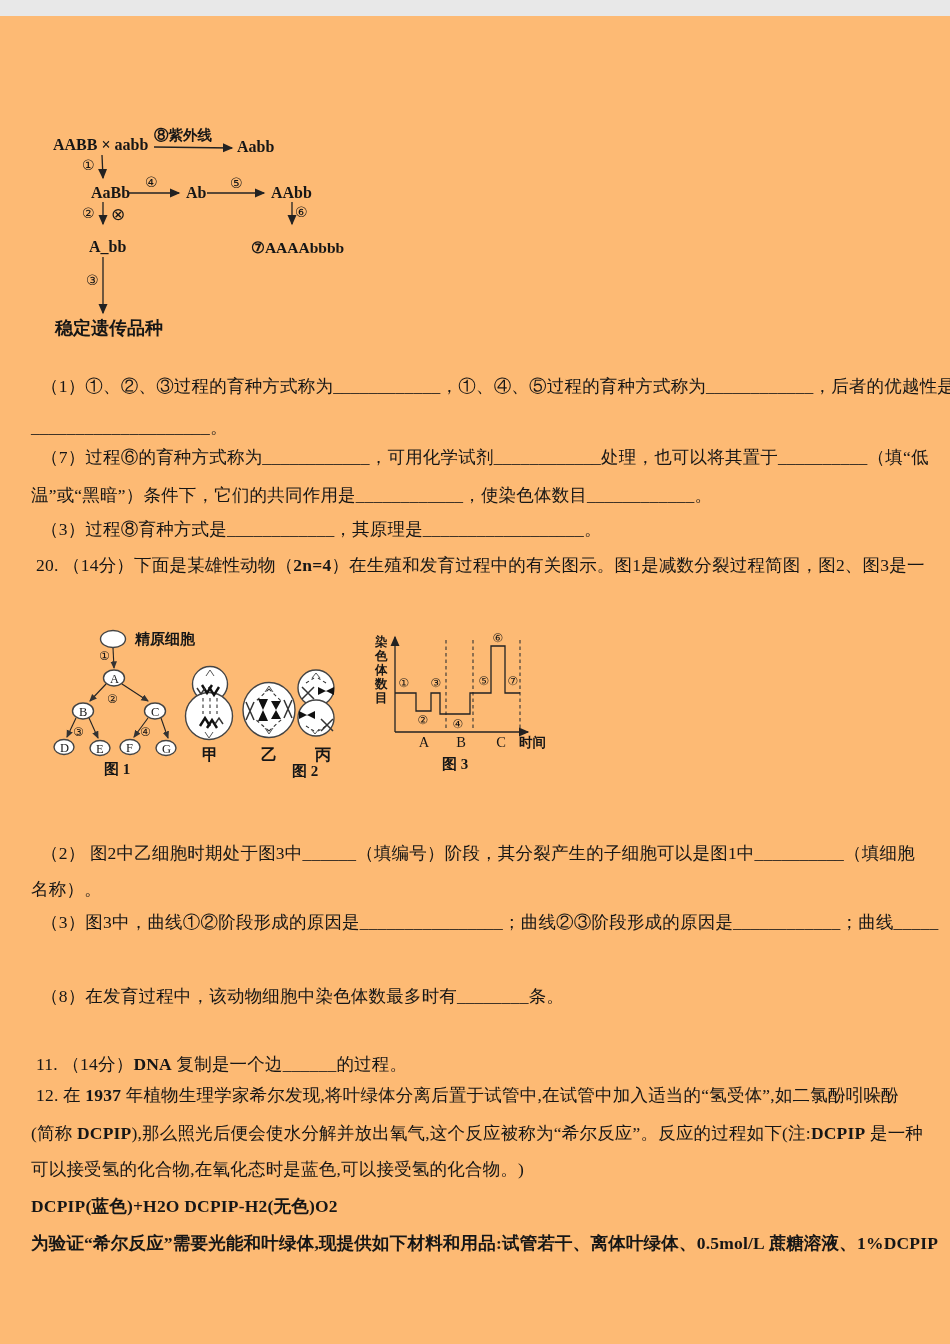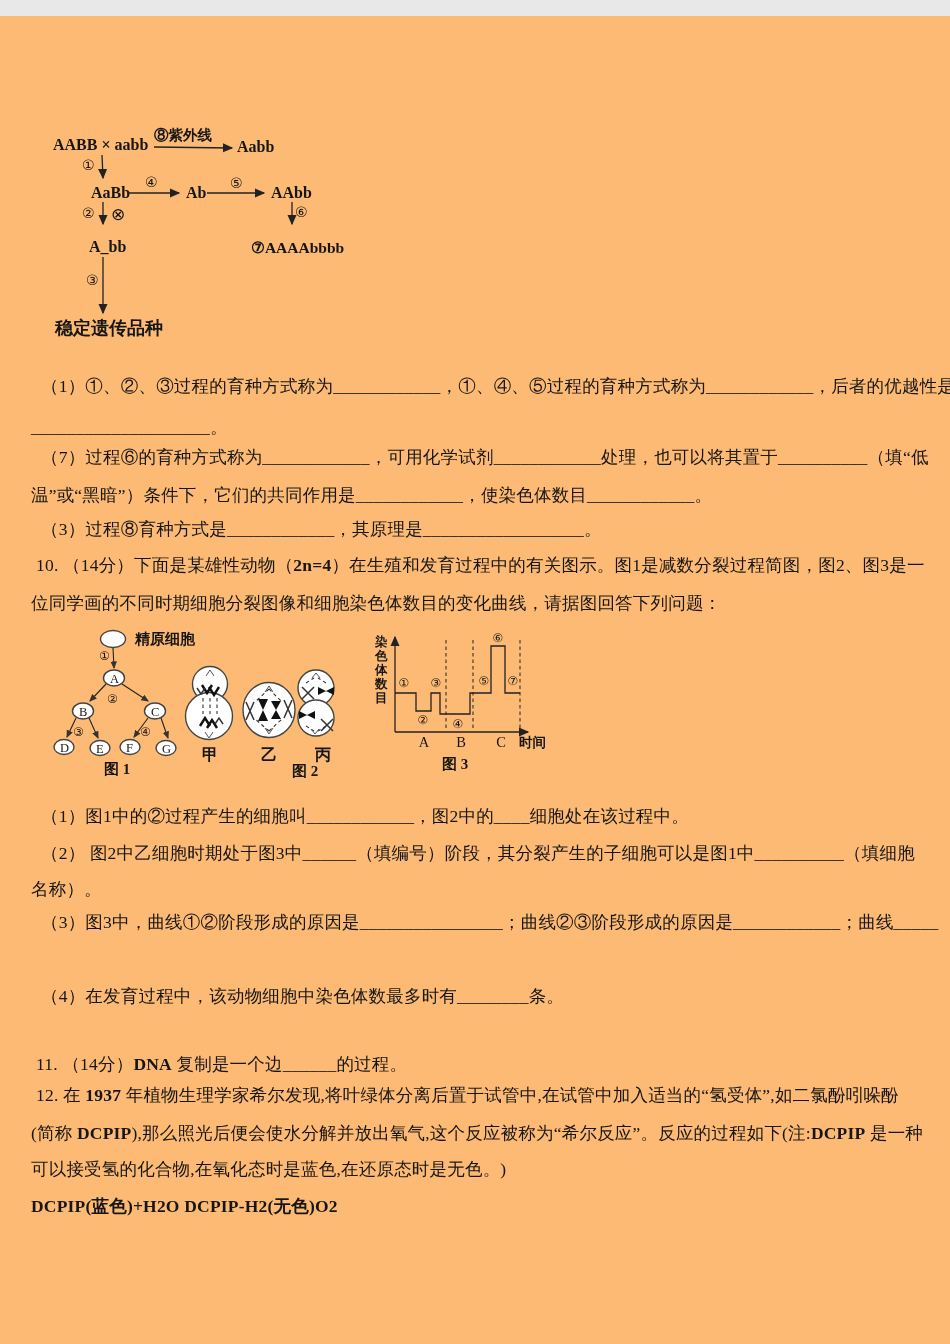--- a/index.html
+++ b/index.html
@@ -60,32 +60,31 @@
     <text class="cn" x="46" y="166" font-size="14">③</text>
     <line class="ln" x1="63" y1="138" x2="63" y2="194" marker-end="url(#ah1)"></line>
     <text x="15" y="215" font-size="18" font-weight="bold">稳定遗传品种</text>
   </svg>
 
   <div class="tl la" style="top:359px"><span>（1）①、②、③过程的育种方式称为____________，①、④、⑤过程的育种方式称为____________，后者的优越性是__</span></div>
   <div class="tl lb" style="top:400px"><span>____________________。</span></div>
   <div class="tl la" style="top:430px"><span>（7）过程⑥的育种方式称为____________，可用化学试剂____________处理，也可以将其置于__________（填“低</span></div>
   <div class="tl lb" style="top:468px"><span>温”或“黑暗”）条件下，它们的共同作用是____________，使染色体数目____________。</span></div>
   <div class="tl la" style="top:502px"><span>（3）过程⑧育种方式是____________，其原理是__________________。</span></div>
-  <div class="tl lc" style="top:538px"><span>10. （14分）下面是某雄性动物（</span><span class="bold">2n=4</span><span>）在生殖和发育过程中的有关图示。图1是减数分裂过程简图，图2、图3是一</span></div>
-  <div class="tl lb" style="top:576px"><span>位同学画的不同时期细胞分裂图像和细胞染色体数目的变化曲线，请据图回答下列问题：</span></div>
-  <div class="tl la" style="top:789px"><span>（1）图1中的②过程产生的细胞叫____________，图2中的____细胞处在该过程中。</span></div>
+  <div class="tl lc" style="top:538px"><span>20. （14分）下面是某雄性动物（</span><span class="bold">2n=4</span><span>）在生殖和发育过程中的有关图示。图1是减数分裂过程简图，图2、图3是一</span></div>
   <div class="tl la" style="top:826px"><span>（2） 图2中乙细胞时期处于图3中______（填编号）阶段，其分裂产生的子细胞可以是图1中__________（填细胞</span></div>
   <div class="tl lb" style="top:862px"><span>名称）。</span></div>
   <div class="tl la" style="top:895px"><span>（3）图3中，曲线①②阶段形成的原因是________________；曲线②③阶段形成的原因是____________；曲线_____</span></div>
-  <div class="tl la" style="top:969px"><span>（4）在发育过程中，该动物细胞中染色体数最多时有________条。</span></div>
+  <div class="tl la" style="top:969px"><span>（8）在发育过程中，该动物细胞中染色体数最多时有________条。</span></div>
   <div class="tl lc" style="top:1037px"><span>11. （14分）</span><span class="bold">DNA</span><span> 复制是一个边______的过程。</span></div>
   <div class="tl lc" style="top:1068px"><span>12. 在 </span><span class="bold">1937</span><span> 年植物生理学家希尔发现,将叶绿体分离后置于试管中,在试管中加入适当的“氢受体”,如二氯酚吲哚酚</span></div>
   <div class="tl lb" style="top:1106px"><span>(简称 </span><span class="bold">DCPIP</span><span>),那么照光后便会使水分解并放出氧气,这个反应被称为“希尔反应”。反应的过程如下(注:</span><span class="bold">DCPIP</span><span> 是一种</span></div>
-  <div class="tl lb" style="top:1142px"><span>可以接受氢的化合物,在氧化态时是蓝色,在还原态时是无色。)</span></div>
+  <div class="tl lb" style="top:1142px"><span>可以接受氢的化合物,在氧化态时是蓝色,可以接受氢的化合物。)</span></div>
   <div class="tl lb" style="top:1179px"><span class="bold">DCPIP(蓝色)+H2O DCPIP-H2(无色)O2</span></div>
+  <div class="tl lb" style="top:1216px"><span class="bold">为验证“希尔反应”需要光能和叶绿体,现提供如下材料和用品:试管若干、离体叶绿体、0.5mol/L 蔗糖溶液、1%DCPIP</span></div>
 
   <svg style="left:42px;top:606px" width="165" height="160" viewBox="0 0 165 160">
     <defs>
       <marker id="ah2" markerWidth="8" markerHeight="7" refX="6" refY="3" orient="auto">
         <path d="M0,0 L7,3 L0,6 Z" fill="#333"></path>
       </marker>
     </defs>
     <ellipse class="cellw" cx="71" cy="17" rx="12.5" ry="8.5"></ellipse>
     <text x="93" y="22" font-size="15" font-weight="bold">精原细胞</text>
     <text class="cn" x="57" y="38" font-size="12">①</text>

